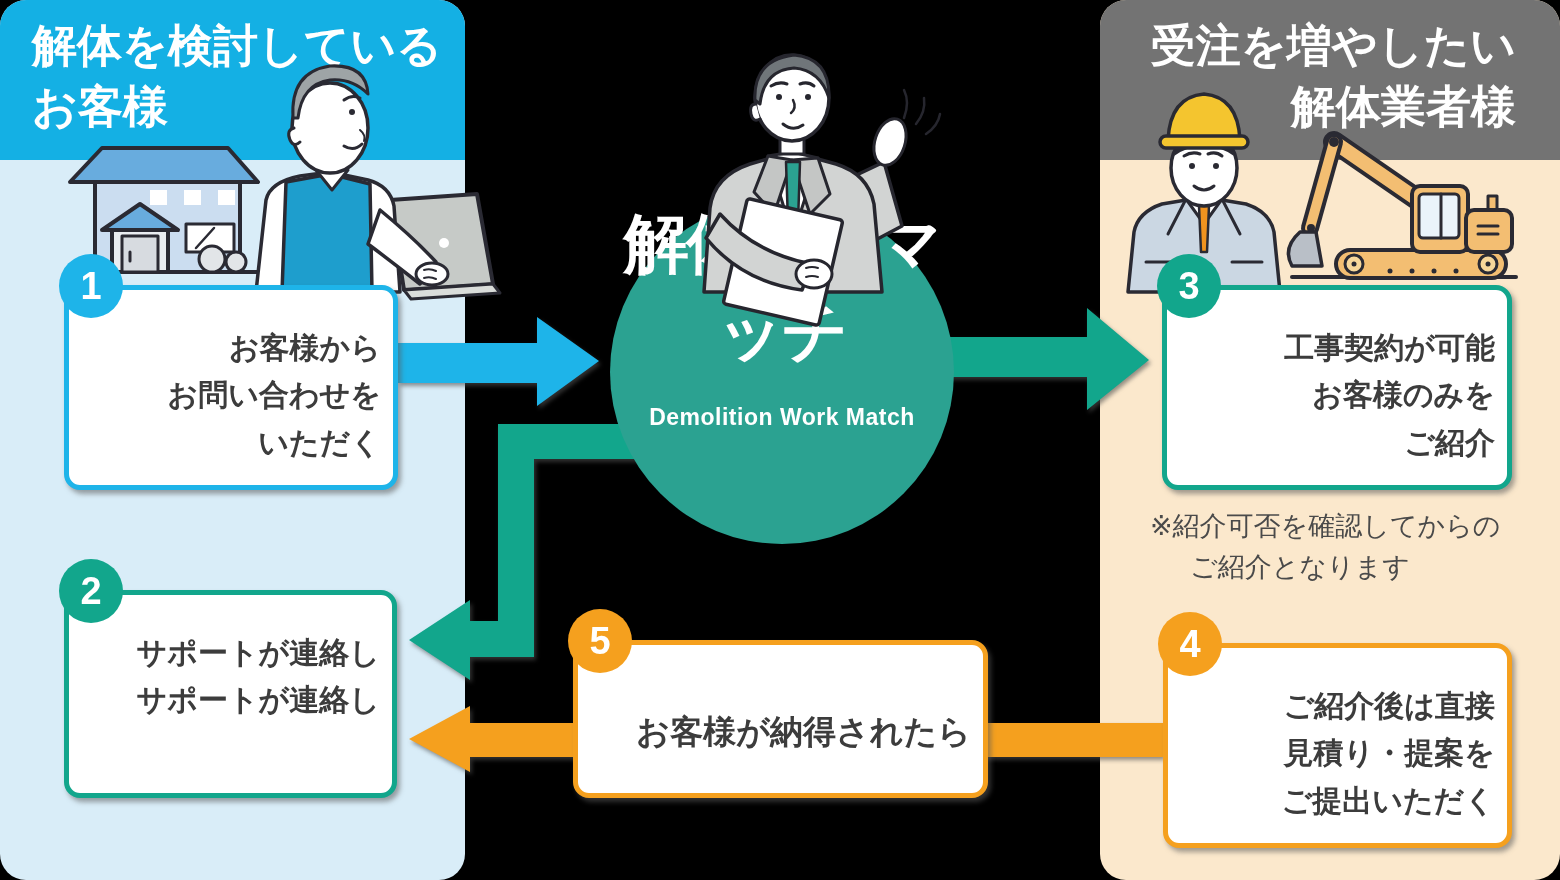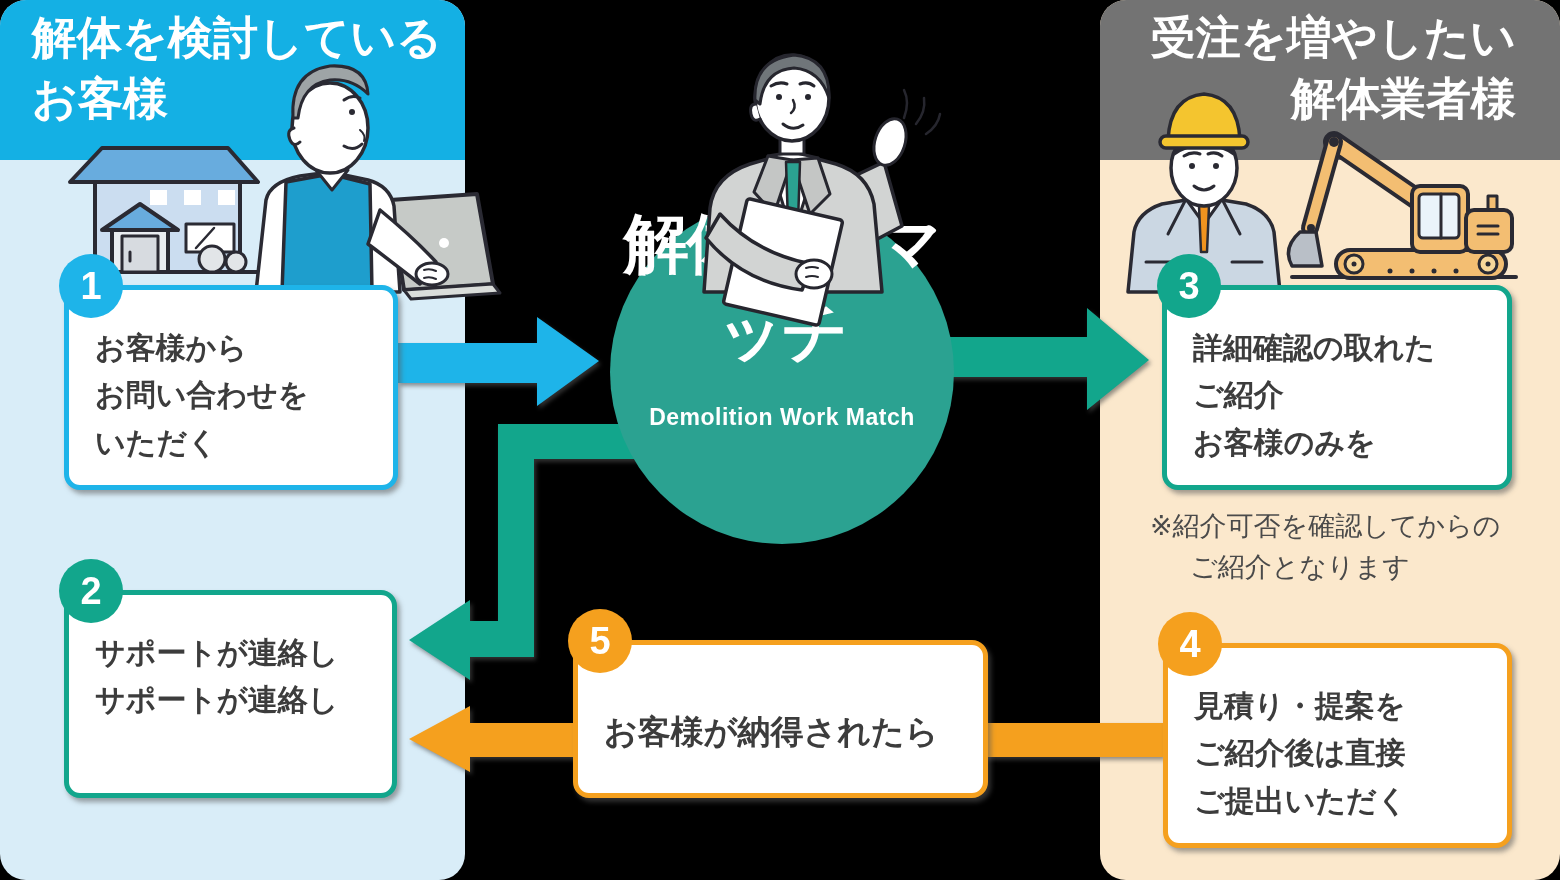--- a/index.html
+++ b/index.html
@@ -3,34 +3,34 @@
 <meta charset="utf-8">
 <style>
   html,body{margin:0;padding:0;background:#000;}
   *{box-sizing:border-box;}
   .canvas{position:relative;width:1560px;height:880px;background:#000;overflow:hidden;
           font-family:"Liberation Sans","DejaVu Sans",sans-serif;}
   .panel{position:absolute;top:0;height:880px;border-radius:26px;z-index:1;}
   .left-panel{left:0;width:465px;background:#D9EDF8;}
   .right-panel{left:1100px;width:460px;background:#FBE8CC;}
   .panel-header{position:absolute;top:0;left:0;right:0;height:160px;border-radius:26px 26px 0 0;
-                color:#fff;font-weight:bold;font-size:45px;line-height:1.35;padding-top:8px;}
+                color:#fff;font-weight:bold;font-size:45px;line-height:1.35;padding-top:16px;}
   .left-header{background:#14B0E4;padding-left:32px;}
   .right-header{background:#737373;text-align:right;padding-right:44px;}
   .note{position:absolute;left:50px;top:506px;font-size:27px;font-weight:500;color:#4A4A4A;line-height:1.5;}
   .note .indent{padding-left:40px;}
   svg.layer{position:absolute;left:0;top:0;z-index:2;}
   svg.personlayer{position:absolute;left:0;top:0;z-index:4;}
   .service-circle{position:absolute;left:610px;top:200px;width:344px;height:344px;border-radius:50%;
                   background:#2BA291;z-index:3;text-align:center;color:#fff;}
   .service-title{font-size:65px;font-weight:bold;letter-spacing:-2px;}
   .service-subtitle{margin-top:28px;font-size:23px;font-weight:bold;letter-spacing:0.5px;}
   .step-box{position:absolute;background:#fff;border-radius:16px;z-index:5;
             box-shadow:3px 4px 5px rgba(90,90,90,0.55);}
-  .step-box .lines{padding:34px 12px 0 26px;font-size:30px;font-weight:bold;color:#3C3C3C;line-height:1.58;}
+  .step-box .lines{padding:34px 12px 0 26px;font-size:30px;font-weight:bold;color:#3C3C3C;line-height:1.58;text-align:right;}
   .badge{position:absolute;left:-10px;top:-36px;width:64px;height:64px;border-radius:50%;color:#fff;
          font-size:38px;font-weight:bold;display:flex;align-items:center;justify-content:center;}
   .cyan{border:5px solid #1EB4E9;}  .badge-cyan{background:#1EB4E9;}
   .teal{border:5px solid #12A68C;}  .badge-teal{background:#12A68C;}
   .orange{border:5px solid #F5A01E;} .badge-orange{background:#F5A01E;}
   #box1{left:64px;top:285px;width:334px;height:205px;}
   #box2{left:64px;top:590px;width:333px;height:208px;}
   #box3{left:1162px;top:285px;width:350px;height:205px;}
   #box4{left:1163px;top:643px;width:349px;height:205px;}
   #box5{left:573px;top:640px;width:415px;height:158px;}
@@ -195,31 +195,31 @@
     <div class="badge badge-teal">2</div>
     <div class="lines">
       <div>サポートが連絡し</div>
       <div>サポートが連絡し</div>
     </div>
   </div>
 
   <div id="box3" class="step-box teal">
     <div class="badge badge-teal">3</div>
     <div class="lines">
-      <div>詳細確認の取れた</div>
+      <div>工事契約が可能</div>
+      <div>お客様のみを</div>
       <div>ご紹介</div>
-      <div>お客様のみを</div>
     </div>
   </div>
 
   <div id="box4" class="step-box orange">
     <div class="badge badge-orange">4</div>
     <div class="lines">
+      <div>ご紹介後は直接</div>
       <div>見積り・提案を</div>
-      <div>ご紹介後は直接</div>
       <div>ご提出いただく</div>
     </div>
   </div>
 
   <div id="box5" class="step-box orange">
     <div class="badge badge-orange">5</div>
     <div class="lines">
       <div>お客様が納得されたら</div>
     </div>
   </div>

